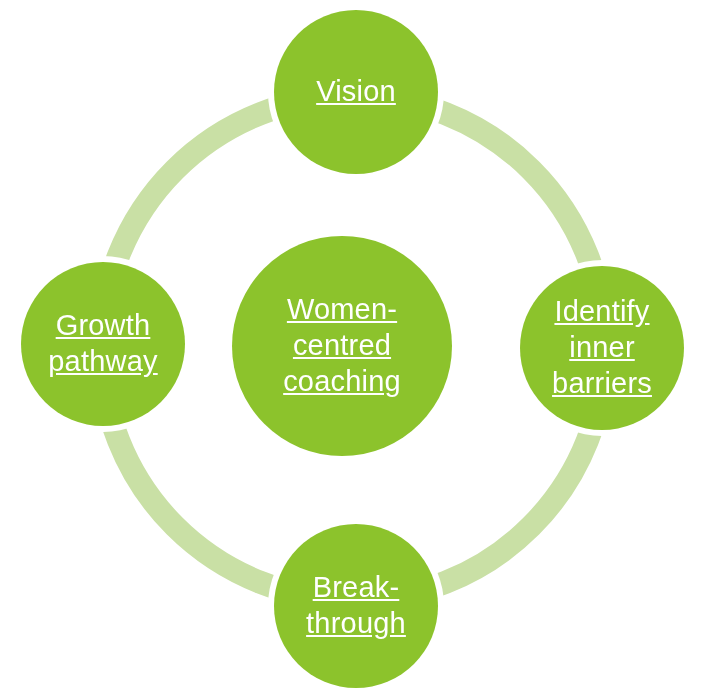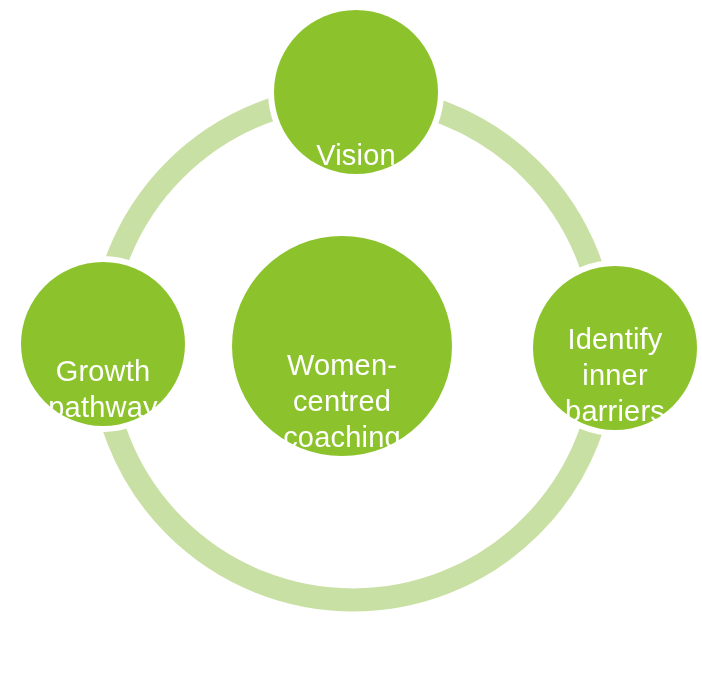--- a/index.html
+++ b/index.html
@@ -14,36 +14,37 @@
   .ring-svg {
     position: absolute;
     left: 0; top: 0;
     width: 702px; height: 698px;
   }
   .node {
     position: absolute;
     border-radius: 50%;
     background: var(--node-fill, #8CC32C);
     display: flex;
-    align-items: flex-end;
+    align-items: center;
     justify-content: center;
     text-align: center;
     color: var(--text-color, #ffffff);
     box-shadow: 0 0 0 6px #ffffff; 
+    text-decoration: underline;
   }
   .node .label {
     white-space: pre-line;
     font-size: 29px;
     line-height: 1.24;
     font-weight: 400;
     letter-spacing: 0.2px;
   }
   .node-center   { left: 232px; top: 236px; width: 220px; height: 220px; }
   .node-top      { left: 274px; top:  10px; width: 164px; height: 164px; }
-  .node-right    { left: 533px; top: 266px; width: 164px; height: 164px; }
+  .node-right    { left: 520px; top: 266px; width: 164px; height: 164px; }
   .node-bottom   { left: 274px; top: 524px; width: 164px; height: 164px; }
   .node-left     { left:  21px; top: 262px; width: 164px; height: 164px; }
 </style>
 </head>
 <body>
 
 <div class="canvas">
 
   <svg class="ring-svg" viewBox="0 0 702 698" aria-hidden="true">
     <circle id="ring-circle" cx="353" cy="348" r="252" fill="none" stroke="#C9E0A5" stroke-width="23"></circle>
@@ -58,19 +59,23 @@
   <div class="node node-top">
     <span class="label">Vision</span>
   </div>
 
   <div class="node node-right">
     <span class="label">Identify
 inner
 barriers</span>
   </div>
 
+  <div class="node node-bottom">
+    <span class="label">Break-
+through</span>
+  </div>
 
   <div class="node node-left">
     <span class="label">Growth
 pathway</span>
   </div>
 
 </div>
 
 </body></html>

